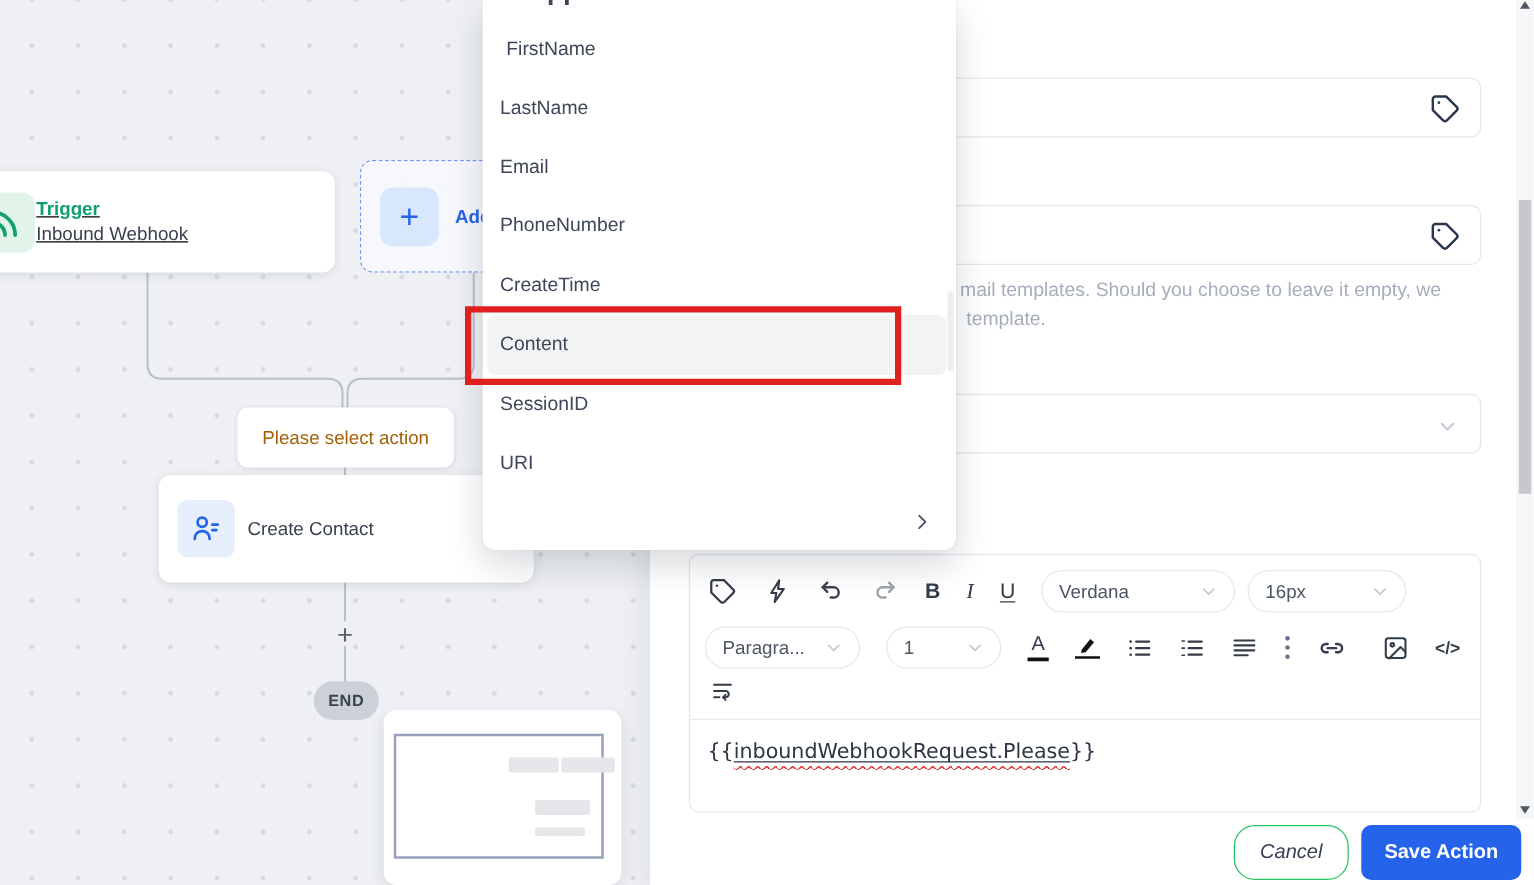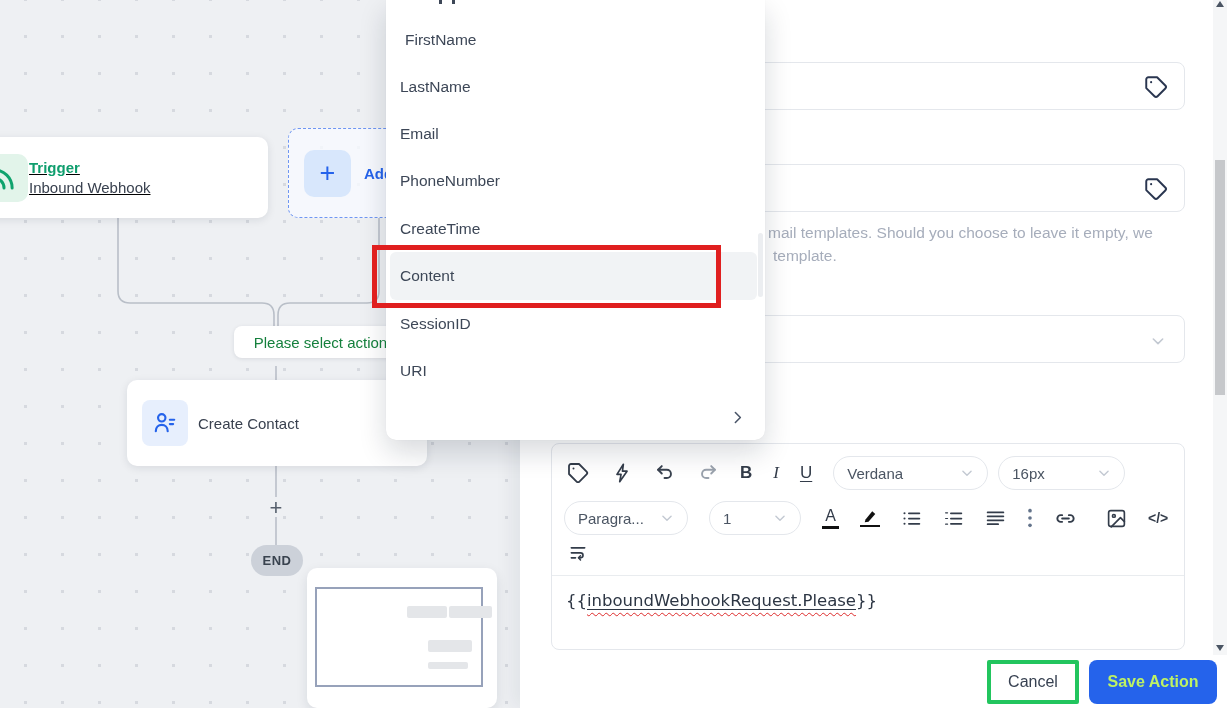--- a/index.html
+++ b/index.html
@@ -24,23 +24,23 @@
   #trigger-sub { font-size:15px; color:#39414f; margin-top:3px; }
 
   #add-button { position:absolute; left:288px; top:128px; width:182px; height:90px;
     border:1.5px dashed #6f96f2; border-radius:10px; background:#f7faffcc;
     display:flex; align-items:center; padding-left:15px; cursor:pointer; }
   #add-plus-sq { width:47px; height:47px; background:#d8e7fc; border-radius:10px;
     display:flex; align-items:center; justify-content:center;
     color:#2563eb; font-size:27px; font-weight:400; }
   #add-label { margin-left:13px; color:#2563eb; font-size:15px; font-weight:700; }
 
-  #action-prompt { position:absolute; left:190px; top:326px; width:173px; height:32px;
+  #action-prompt { position:absolute; left:190px; top:326px; width:173px; height:48px;
     background:#fff; border-radius:8px; box-shadow:0 1px 4px rgba(20,30,50,.10);
-    display:flex; align-items:center; justify-content:center; font-size:15px; color:#15803d;margin-left:44px; }
+    display:flex; align-items:center; justify-content:center; font-size:15px; color:#a16207; }
 
   #create-contact-card { left:127px; top:380px; width:300px; height:86px; padding-left:15px; }
   #contact-icon { width:46px; height:46px; background:#e7effd; border-radius:8px; }
   #contact-label { margin-left:10px; font-size:15px; color:#39414f; }
 
   #plus-connector { position:absolute; left:262px; top:494px; width:28px; height:28px;
     display:flex; align-items:center; justify-content:center; color:#565f6c; font-size:22px; }
 
   #end-badge { position:absolute; left:251px; top:545px; width:52px; height:31px;
     background:#ccd1d9; border-radius:16px; display:flex; align-items:center; justify-content:center;
@@ -92,24 +92,24 @@
   .colorbtn { display:flex; flex-direction:column; align-items:center; }
   #editor-divider { border-top:1px solid #e9ecef; margin-top:5px; }
   #editor-content { padding:15px 14px; font-family:"DejaVu Sans", sans-serif;
     font-size:16.5px; color:#2d3644; }
   .token-wrap { text-decoration:underline; text-decoration-color:#2d3644; text-underline-offset:3px; }
   .token { text-decoration:underline wavy #dd2b2b; text-decoration-skip-ink:none;
     text-underline-offset:6px; text-decoration-thickness:1.4px; }
 
   
   #cancel-button { position:absolute; left:467px; top:660px; width:92px; height:44px;
-    background:#fff; border:4px solid #22c55e; border-radius:2px; font-size:16px; color:#374151;
-    cursor:pointer; font-family:"Liberation Sans", sans-serif; }
+    background:#fff; border:1px solid #22c55e; border-radius:17px; font-size:16px; color:#374151;
+    cursor:pointer; font-family:"Liberation Sans", sans-serif;font-style:italic; }
   #save-action-button { position:absolute; left:569px; top:660px; width:128px; height:44px;
-    background:#2563eb; border:none; border-radius:8px; font-size:16px; font-weight:700; color:#bef264;
+    background:#2563eb; border:none; border-radius:8px; font-size:16px; font-weight:700; color:#ffffff;
     cursor:pointer; font-family:"Liberation Sans", sans-serif; }
 
   
   #main-scrollbar { position:absolute; right:0; top:0; width:14px; height:655px; background:#f5f6f7; }
   #main-scroll-thumb { position:absolute; left:2px; right:2px; top:160px; height:235px; background:#c6c8cb; }
   .scroll-arrow { position:absolute; left:3px; width:0; height:0;
     border-left:4px solid transparent; border-right:4px solid transparent; }
   #scroll-arrow-up { top:1px; border-bottom:6px solid #4b5563; }
   #scroll-arrow-down { top:645px; border-top:6px solid #4b5563; }
 

